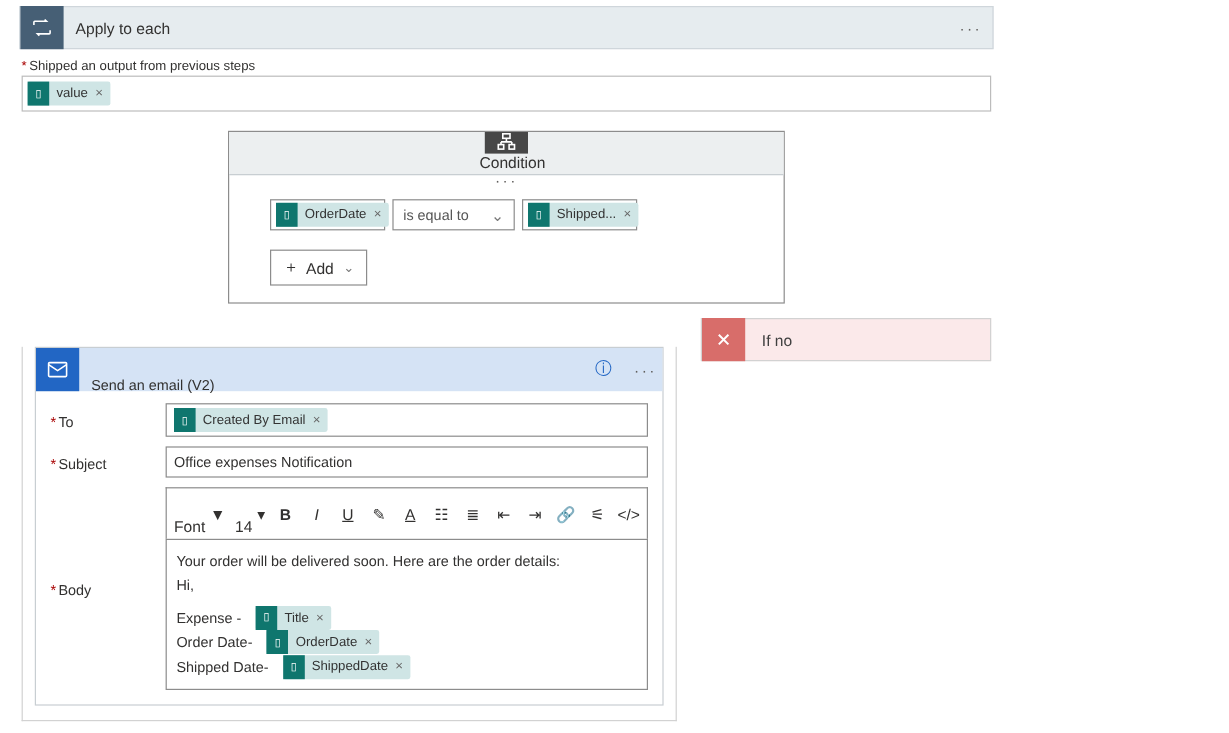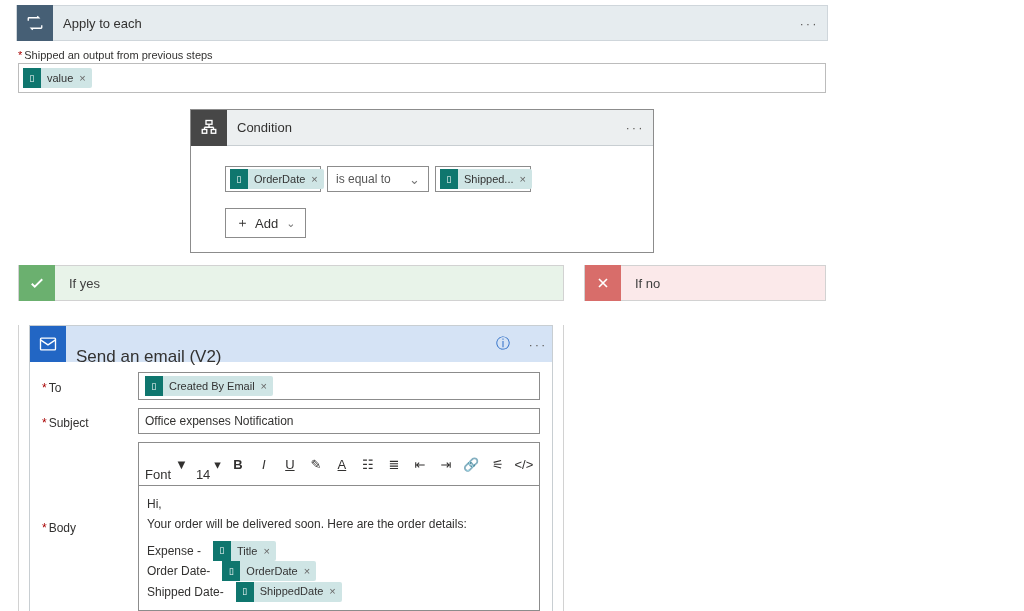--- a/index.html
+++ b/index.html
@@ -17,21 +17,21 @@
   .prev-label { font-size: 11px; margin: 8px 18px 2px 18px; color: #323130; }
   .prev-label::before { content: "*"; color: #a80000; margin-right: 2px; }
   .prev-box { margin: 0 18px 0 18px; border: 1px solid #bcbcbc; padding: 4px; display: flex; align-items: center; height: 30px; }
   .token { display: inline-flex; align-items: center; background: #cfe5e5; border-radius: 2px; font-size: 11px; height: 20px; }
   .token-icon { width: 18px; height: 20px; background: #0f766e; color: #fff; display: flex; align-items: center; justify-content: center; font-size: 9px; }
   .token-label { padding: 0 6px; color: #333; }
   .token-x { padding: 0 6px 0 0; color: #666; cursor: pointer; }
 
   
   .condition-card { width: 464px; margin: 16px auto 0 auto; border: 1px solid #8c8c8c; background: #fff; }
-  .cond-header { display: flex; align-items: center; background: #eceff0; height: 36px; border-bottom: 1px solid #c8ced2; }
+  .cond-header { display: flex; align-items: center; background: #eceff0; height: 36px; border-bottom: 1px solid #c8ced2; flex-direction: column; }
   .cond-icon { width: 36px; height: 36px; background: #474747; display: flex; align-items: center; justify-content: center; }
   .cond-icon svg { width: 18px; height: 18px; }
   .cond-title { margin-left: 10px; flex: 1; font-size: 13px; }
   .cond-menu { width: 36px; display: flex; align-items: center; justify-content: center; cursor: pointer; color: #605e5c; }
   .cond-body { padding: 20px 16px 14px 34px; }
   .cond-row { display: flex; gap: 6px; }
   .cond-box { border: 1px solid #8c8c8c; height: 26px; display: flex; align-items: center; padding: 0 4px; position: relative; }
   .cond-left, .cond-right { width: 96px; }
   .cond-op { width: 102px; color: #555; justify-content: space-between; padding: 0 8px; flex-wrap: nowrap; }
   .cond-op .chev { color: #777; }
@@ -48,21 +48,21 @@
   .br-icon.yes { background: #6bb06f; }
   .br-icon.no  { background: #d86d6a; }
   .br-title { margin-left: 14px; color: #404040; }
   .branch-body { border: 1px solid #d2d2d2; border-top: none; min-height: 20px; padding-bottom: 12px; }
 
   
   .email-card { margin: 24px 10px 0 10px; border: 1px solid #c8ced2; }
   .email-header { display: flex; align-items: center; background: #d5e3f5; height: 36px; }
   .email-sq { width: 36px; height: 36px; background: #2266c4; display: flex; align-items: center; justify-content: center; }
   .email-sq svg { width: 20px; height: 20px; }
-  .email-title { margin-left: 10px; flex: 1; font-size: 17px; margin-top: 25px; }
+  .email-title { margin-left: 10px; flex: 1; font-size: 12px; margin-top: 25px; }
   .email-help { width: 28px; color: #2266c4; font-size: 14px; cursor: pointer; }
   .email-menu { width: 28px; text-align: center; color: #605e5c; cursor: pointer; }
 
   .email-body { padding: 10px 12px 4px 12px; }
   .field-row { display: flex; align-items: center; margin-bottom: 8px; }
   .field-label { width: 96px; padding-top: 4px; font-size: 12px; }
   .field-label::before { content: "*"; color: #a80000; margin-right: 2px; }
   .field-input { flex: 1; border: 1px solid #8c8c8c; min-height: 26px; display: flex; align-items: center; padding: 3px 6px; flex-wrap: wrap; gap: 4px; font-size: 12px; }
 
   
@@ -136,28 +136,20 @@
         <span>＋</span>
         <span>Add</span>
         <span class="chev-sm">⌄</span>
       </div>
     </div>
   </div>
 
   <div class="branches">
 
     <div class="branch">
-      <div class="branch-header yes">
-        <div class="br-icon yes">
-          <svg viewBox="0 0 24 24" width="18" height="18" fill="none" stroke="#fff" stroke-width="2.5">
-              <path d="M5 13l4 4L19 7"></path>
-            </svg>
-        </div>
-        <div class="br-title">If yes</div>
-      </div>
       <div class="branch-body">
 
         <div class="email-card">
           <div class="email-header">
             <div class="email-sq">
               <svg viewBox="0 0 24 24" fill="none" stroke="#fff" stroke-width="1.6">
                   <rect x="3" y="5" width="18" height="14" rx="1"></rect>
                   <path d="M3 7l9 6 9-6"></path>
                 </svg>
             </div>
@@ -214,22 +206,22 @@
                   <span class="tb-btn">☷</span>
                   <span class="tb-btn">≣</span>
                   <span class="tb-btn">⇤</span>
                   <span class="tb-btn">⇥</span>
                   <span class="tb-btn">🔗</span>
                   <span class="tb-btn">⚟</span>
                   <span class="tb-btn">&lt;/&gt;</span>
                 </div>
 
                 <div class="rte">
+                  <div>Your order will be delivered soon. Here are the order details:</div>
                   <div>Hi,</div>
-                  <div>Your order will be delivered soon. Here are the order details:</div>
                   <div style="height:6px"></div>
                   <div class="rte-line">
                     <span>Expense -</span>
                     <span class="token">
                       <span class="token-icon">▯</span>
                       <span class="token-label">Title</span>
                       <span class="token-x">×</span>
                     </span>
                   </div>
                   <div class="rte-line">

